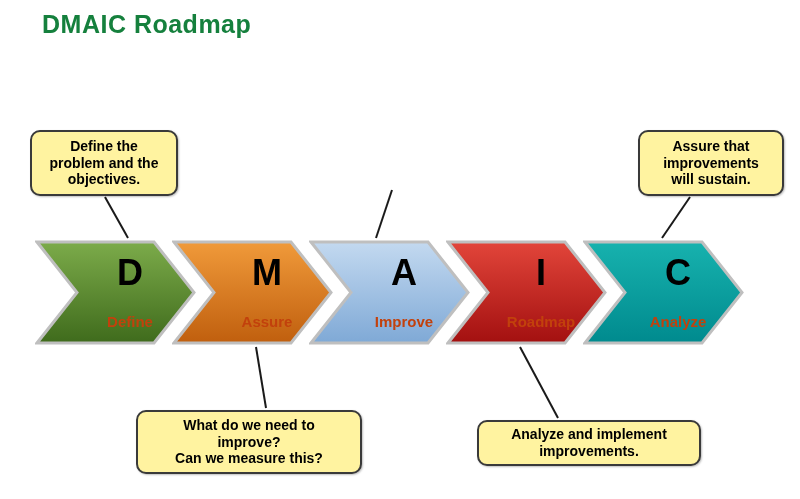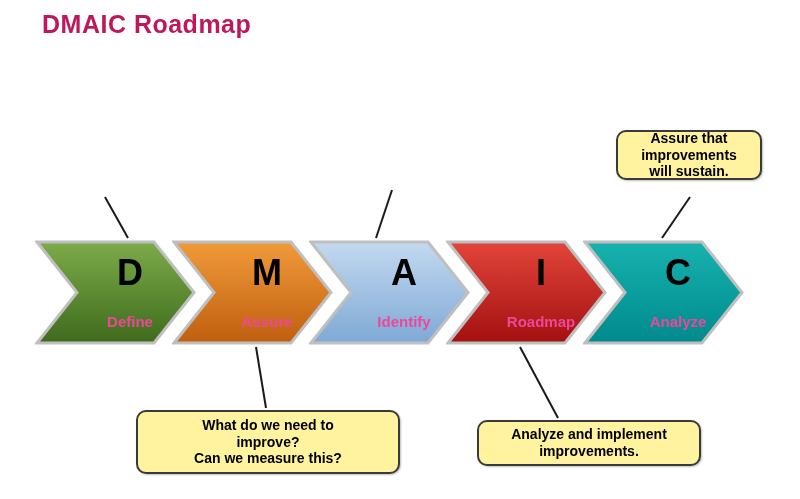--- a/index.html
+++ b/index.html
@@ -1,58 +1,58 @@
 <!DOCTYPE html>
 <html style="--line-color: #1a1a1a; --callout-bg: #fff3a0; --callout-border: #3a3a3a; --chevron-border: #bfbfbf;"><head>
 <meta charset="utf-8">
 <style>
   html,body{margin:0;padding:0;background:#ffffff;}
   body{font-family:"Liberation Sans", sans-serif;}
   #stage{position:relative;width:800px;height:499px;background:#fff;overflow:hidden;}
 
   .page-title{
     position:absolute;left:42px;top:10px;
-    font-size:25px;font-weight:bold;color:#be185d;
+    font-size:25px;font-weight:bold;color:#15803d;
     letter-spacing:0.5px;
   }
 
   
   #connectors{position:absolute;left:0;top:0;width:800px;height:499px;pointer-events:none;}
   #connectors line{stroke:var(--line-color,#1a1a1a);stroke-width:2;}
 
   
   .step{position:absolute;top:240px;width:162px;height:105px;}
   .step svg{position:absolute;left:0;top:0;display:block;}
   .step-text{
     position:absolute;left:32px;right:4px;top:0;bottom:0;
     display:flex;flex-direction:column;align-items:center;justify-content:center;
     text-align:center;
   }
   .step-letter{font-size:36px;font-weight:bold;color:#000;line-height:1;}
-  .step-label{font-size:15px;font-weight:bold;color:#ec4899;margin-top:22px;}
+  .step-label{font-size:15px;font-weight:bold;color:#c2410c;margin-top:22px;}
 
   
   .callout{
     position:absolute;
     background:var(--callout-bg,#fff3a0);
     border:2px solid var(--callout-border,#3a3a3a);
     border-radius:10px;
     display:flex;align-items:center;justify-content:center;
     text-align:center;
     font-size:14px;font-weight:bold;color:#000;
     line-height:1.2;
     white-space:pre-line;
     padding:6px 8px;
     box-sizing:border-box;
     box-shadow:1px 1px 2px rgba(0,0,0,0.25);
   }
   #callout-define  {left:30px;  top:130px; width:148px; height:66px;}
   #callout-analyze {left:272px; top:147px; width:250px; height:42px;}
-  #callout-control {left:616px; top:130px; width:146px; height:50px;}
-  #callout-measure {left:136px; top:410px; width:264px; height:64px;}
+  #callout-control {left:638px; top:130px; width:146px; height:66px;}
+  #callout-measure {left:136px; top:410px; width:226px; height:64px;}
   #callout-improve {left:477px; top:420px; width:224px; height:46px;}
 </style>
 </head>
 <body>
 
 <div id="stage">
 
   <div class="page-title">DMAIC  Roadmap</div>
 
   <svg id="connectors">
@@ -100,21 +100,21 @@
       <defs>
           <linearGradient id="grad2" x1="0" y1="0" x2="0" y2="1">
             <stop offset="0" stop-color="#c3d9f0"></stop>
             <stop offset="1" stop-color="#7fa9d6"></stop>
           </linearGradient>
         </defs>
       <polygon class="chev" points="2,2 119,2 159,52.5 119,103 2,103 42,52.5" fill="url(#grad2)" stroke="#bfbfbf" stroke-width="3"></polygon>
     </svg>
     <div class="step-text">
       <div class="step-letter">A</div>
-      <div class="step-label">Identify</div>
+      <div class="step-label">Improve</div>
     </div>
   </div>
 
   <div class="step" style="left:446px">
     <svg width="162" height="105" viewBox="0 0 162 105">
       <defs>
           <linearGradient id="grad3" x1="0" y1="0" x2="0" y2="1">
             <stop offset="0" stop-color="#e2453a"></stop>
             <stop offset="1" stop-color="#a31010"></stop>
           </linearGradient>
@@ -136,20 +136,23 @@
           </linearGradient>
         </defs>
       <polygon class="chev" points="2,2 119,2 159,52.5 119,103 2,103 42,52.5" fill="url(#grad4)" stroke="#bfbfbf" stroke-width="3"></polygon>
     </svg>
     <div class="step-text">
       <div class="step-letter">C</div>
       <div class="step-label">Analyze</div>
     </div>
   </div>
 
+  <div class="callout" id="callout-define">Define the
+problem and the
+objectives.</div>
   <div class="callout" id="callout-control">Assure that
 improvements
 will sustain.</div>
   <div class="callout" id="callout-measure">What do we need to
 improve?
 Can we measure this?</div>
   <div class="callout" id="callout-improve">Analyze and implement
 improvements.</div>
 
 </div>

